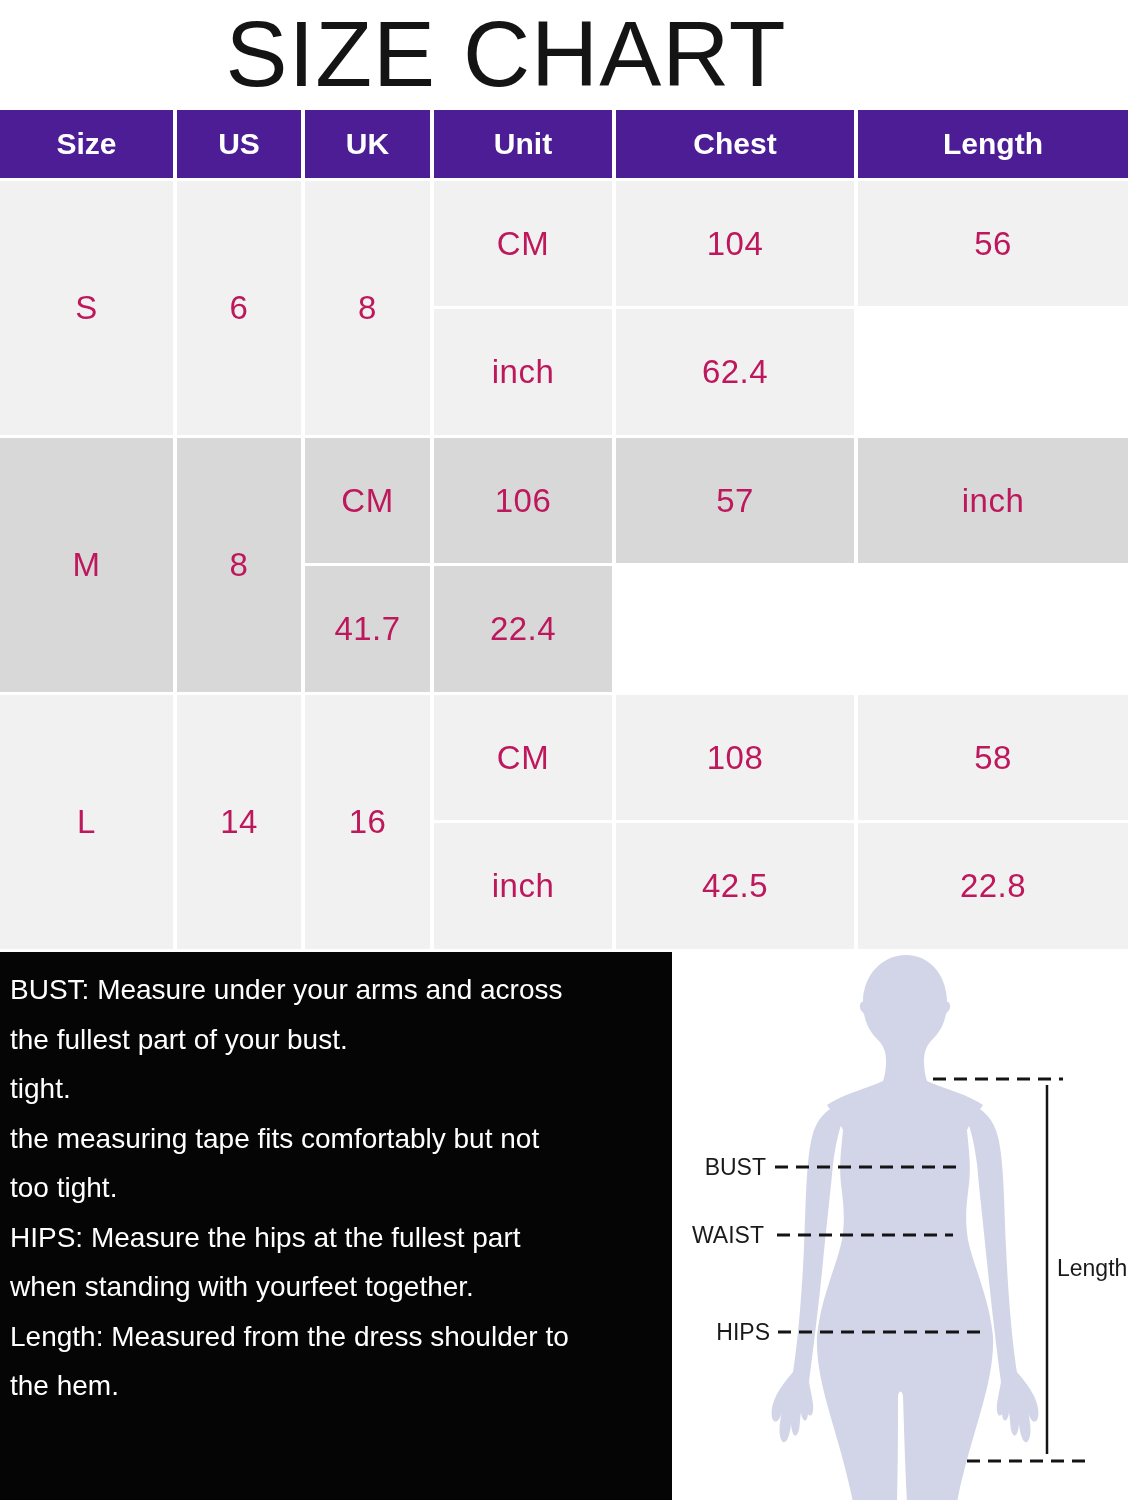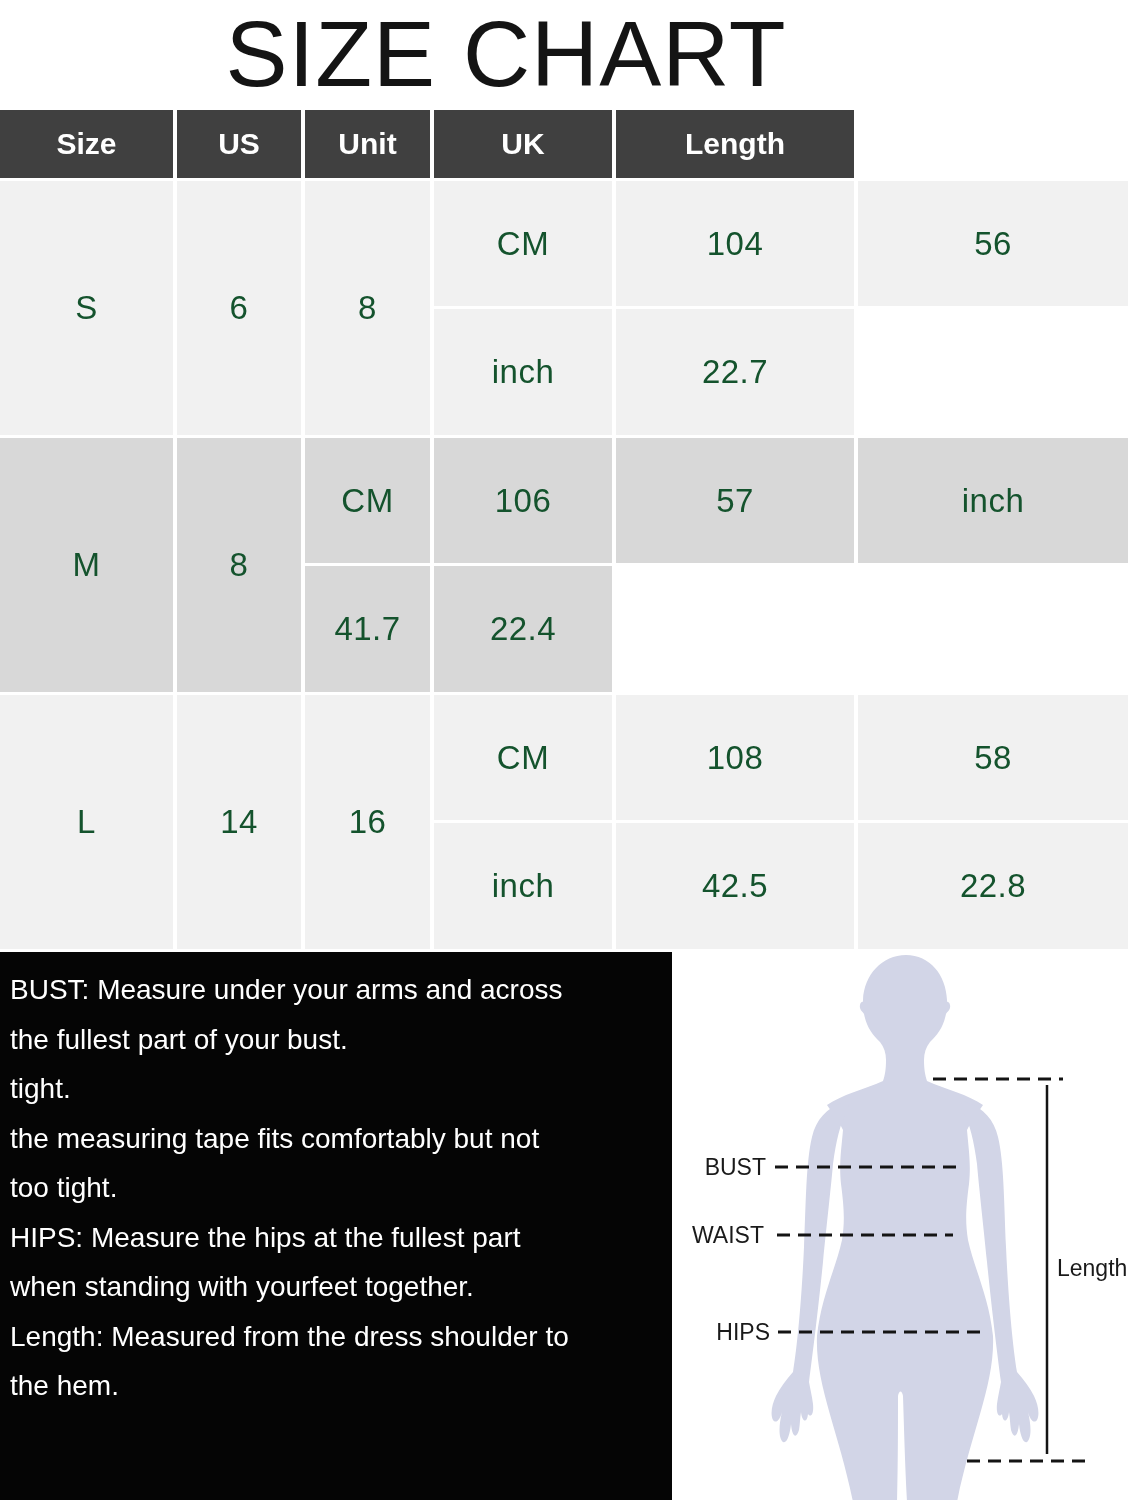--- a/index.html
+++ b/index.html
@@ -24,34 +24,34 @@
   
   .size-table { width: 1128px; }
   .hdr-row {
     display: grid;
     grid-template-columns: 173px 124px 125px 178px 238px 270px;
     column-gap: 4px;
     height: 68px;
     margin-bottom: 3px;
   }
   .hdr-cell {
-    background: #404040; color: #ffffff;
+    background: #4c1d95; color: #ffffff;
     display: flex; align-items: center; justify-content: center;
     font-size: 30px; font-weight: 700;
   }
   .size-block {
     display: grid;
     grid-template-columns: 173px 124px 125px 178px 238px 270px;
     grid-template-rows: 125px 126px;
     column-gap: 4px; row-gap: 3px;
     margin-bottom: 3px;
   }
   .cell {
     display: flex; align-items: center; justify-content: center;
-    font-size: 33px; font-weight: 300; color: #14532d;
+    font-size: 33px; font-weight: 300; color: #be185d;
     letter-spacing: 0.5px;
   }
   .span2 { grid-row: 1 / 3; }
   .light .cell { background: #f1f1f1; }
   .dark  .cell { background: #d8d8d8; }
 
   
   .bottom { display: flex; width: 1128px; height: 550px; }
   .instructions {
     width: 672px; height: 550px;
@@ -79,34 +79,35 @@
 
 <div class="page">
 
   <div class="title">SIZE CHART</div>
 
   <div class="size-table">
 
     <div class="hdr-row">
       <div class="hdr-cell">Size</div>
       <div class="hdr-cell">US</div>
+      <div class="hdr-cell">UK</div>
       <div class="hdr-cell">Unit</div>
-      <div class="hdr-cell">UK</div>
+      <div class="hdr-cell">Chest</div>
       <div class="hdr-cell">Length</div>
     </div>
 
     <div class="size-block light">
       <div class="cell span2">S</div>
       <div class="cell span2">6</div>
       <div class="cell span2">8</div>
       <div class="cell">CM</div>
       <div class="cell">104</div>
       <div class="cell">56</div>
       <div class="cell">inch</div>
-      <div class="cell">22.7</div>
+      <div class="cell">62.4</div>
     </div>
 
     <div class="size-block dark">
       <div class="cell span2">M</div>
       <div class="cell span2">8</div>
       <div class="cell">CM</div>
       <div class="cell">106</div>
       <div class="cell">57</div>
       <div class="cell">inch</div>
       <div class="cell">41.7</div>

